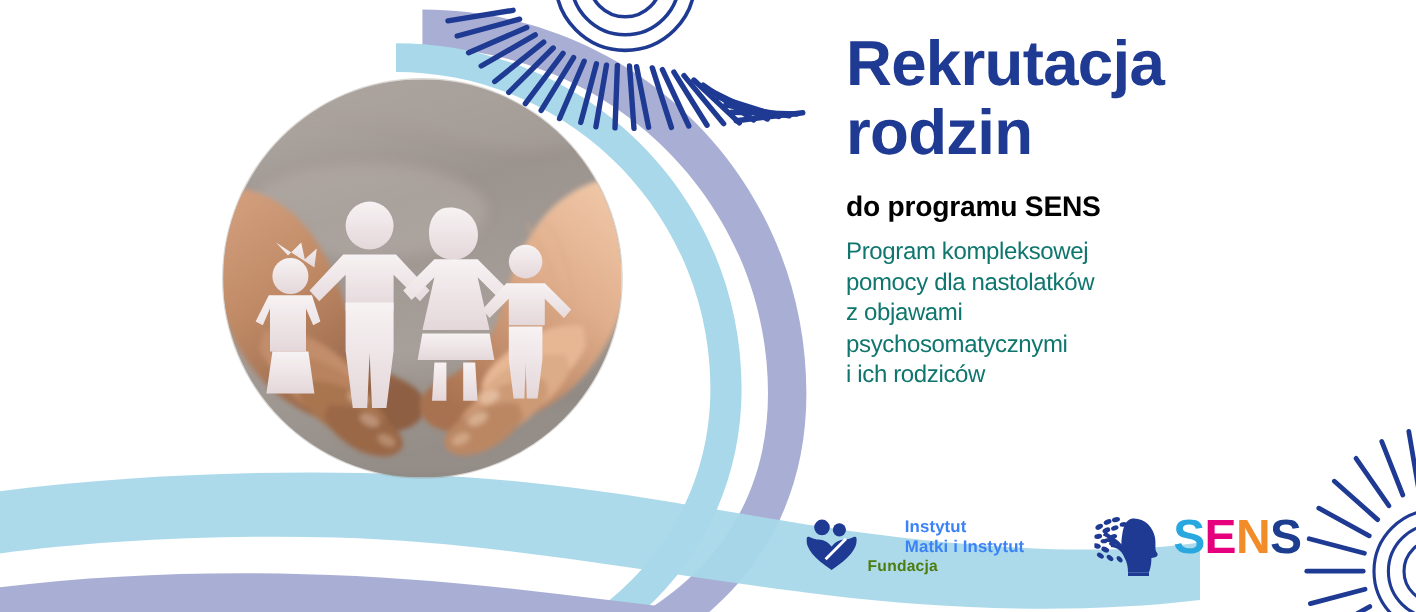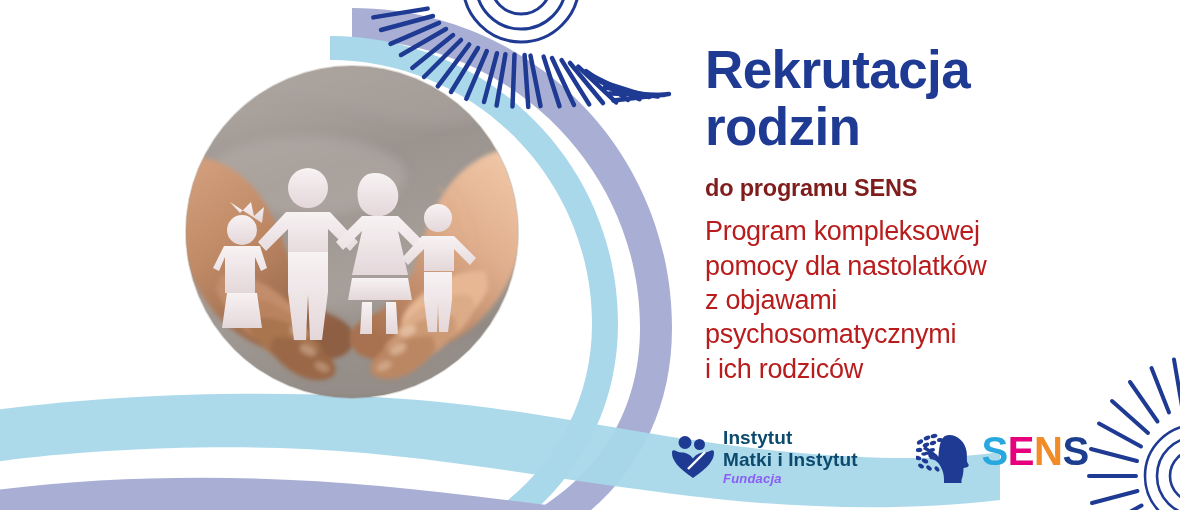--- a/index.html
+++ b/index.html
@@ -41,42 +41,42 @@
   .photo-canvas {
     width: 100%;
     height: 100%;
     display: block;
   }
 
   
   .content {
     position: absolute;
     left: 705px;
-    top: 42px;
+    top: 26px;
     width: 430px;
   }
   .headline {
     color: #1f3a93;
     font-size: 53px;
     line-height: 1.07;
     font-weight: bold;
     letter-spacing: -0.6px;
     margin: 0;
     white-space: pre-line;
   }
   .subhead {
-    color: #7f1d1d;
+    color: #000000;
     font-size: 23.5px;
     font-weight: bold;
     letter-spacing: -0.2px;
     margin: 20px 0 0 0;
   }
   .body-copy {
-    color: #b91c1c;
-    font-size: 27px;
+    color: #0f766e;
+    font-size: 20px;
     line-height: 1.27;
     font-weight: normal;
     letter-spacing: -0.3px;
     margin: 12px 0 0 0;
     white-space: pre-line;
   }
 
   
   .logos {
     position: absolute;
@@ -88,32 +88,32 @@
   }
   .logo-imid {
     display: flex;
     align-items: center;
     gap: 9px;
   }
   .imid-text {
     line-height: 1.0;
   }
   .imid-l1, .imid-l2 {
-    color: #0c4a6e;
-    font-size: 19px;
+    color: #3b82f6;
+    font-size: 14px;
     font-weight: bold;
     letter-spacing: 0.1px;
     display: block;
+    margin-left: 31px;
   }
   .imid-l2 { margin-top: 3px; }
   .imid-l3 {
     display: block;
-    color: #8b5cf6;
+    color: #4d7c0f;
     font-size: 13px;
-    font-style: italic;
     font-weight: bold;
     margin-top: 3px;
     letter-spacing: .2px;
   }
   .logo-sens {
     display: flex;
     align-items: flex-start;
     gap: 8px;
   }
   .sens-word {

